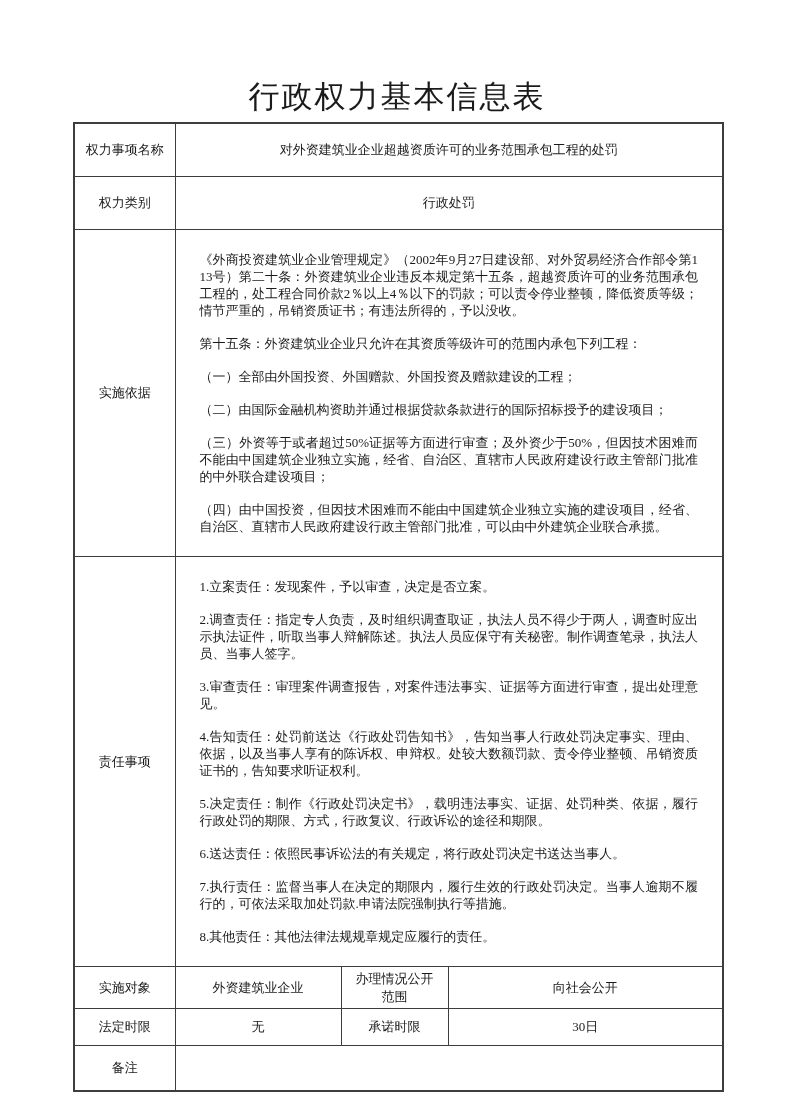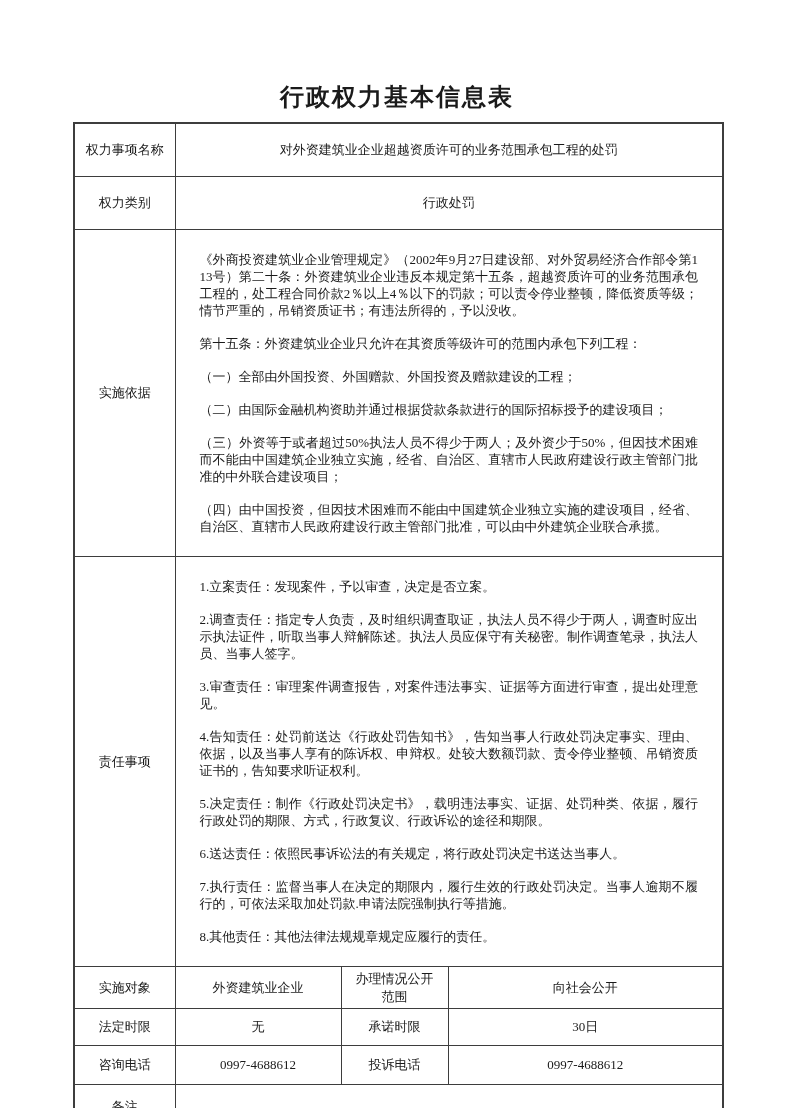--- a/index.html
+++ b/index.html
@@ -7,22 +7,22 @@
     background: #ffffff;
     width: 794px; height: 1108px;
     font-family: "Liberation Serif", "DejaVu Serif", serif;
     color: #1a1a1a;
     overflow: hidden;
   }
   .page { width: 794px; height: 1108px; position: relative; }
   .page-title {
     padding-top: 84px;
     text-align: center;
-    font-size: 24px;
-    font-weight: bold;
+    font-size: 31px;
+    font-weight: normal;
     letter-spacing: 2px;
     line-height: 26px;
   }
   table.form {
     border-collapse: collapse;
     table-layout: fixed;
     width: 649px;
     margin: 12px 0 0 73px;
     border: 2px solid #3d3d3d;
   }
@@ -73,21 +73,21 @@
       <td class="ctr h48" colspan="3">行政处罚</td>
     </tr>
 
     <tr>
       <td class="lbl h227">实施依据</td>
       <td class="txt h227" colspan="3">
         <div class="para">《外商投资建筑业企业管理规定》（2002年9月27日建设部、对外贸易经济合作部令第113号）第二十条：外资建筑业企业违反本规定第十五条，超越资质许可的业务范围承包工程的，处工程合同价款2％以上4％以下的罚款；可以责令停业整顿，降低资质等级；情节严重的，吊销资质证书；有违法所得的，予以没收。</div>
         <div class="para">第十五条：外资建筑业企业只允许在其资质等级许可的范围内承包下列工程：</div>
         <div class="para">（一）全部由外国投资、外国赠款、外国投资及赠款建设的工程；</div>
         <div class="para">（二）由国际金融机构资助并通过根据贷款条款进行的国际招标授予的建设项目；</div>
-        <div class="para">（三）外资等于或者超过50%执法人员不得少于两人；及外资少于50%，但因技术困难而不能由中国建筑企业独立实施，经省、自治区、直辖市人民政府建设行政主管部门批准的中外联合建设项目；</div>
+        <div class="para">（三）外资等于或者超过50%证据等方面进行审查；及外资少于50%，但因技术困难而不能由中国建筑企业独立实施，经省、自治区、直辖市人民政府建设行政主管部门批准的中外联合建设项目；</div>
         <div class="para">（四）由中国投资，但因技术困难而不能由中国建筑企业独立实施的建设项目，经省、自治区、直辖市人民政府建设行政主管部门批准，可以由中外建筑企业联合承揽。</div>
       </td>
     </tr>
 
     <tr>
       <td class="lbl h273">责任事项</td>
       <td class="txt h273" colspan="3">
         <div class="para">1.立案责任：发现案件，予以审查，决定是否立案。</div>
         <div class="para">2.调查责任：指定专人负责，及时组织调查取证，执法人员不得少于两人，调查时应出示执法证件，听取当事人辩解陈述。执法人员应保守有关秘密。制作调查笔录，执法人员、当事人签字。</div>
         <div class="para">3.审查责任：审理案件调查报告，对案件违法事实、证据等方面进行审查，提出处理意见。</div>
@@ -108,26 +108,20 @@
     </tr>
 
 
     <tr>
       <td class="lbl h32">法定时限</td>
       <td class="ctr h32">无</td>
       <td class="lbl h32">承诺时限</td>
       <td class="ctr h32">30日</td>
     </tr>
 
-    <tr>
-      <td class="lbl h34">咨询电话</td>
-      <td class="ctr h34">0997-4688612</td>
-      <td class="lbl h34">投诉电话</td>
-      <td class="ctr h34">0997-4688612</td>
-    </tr>
 
     <tr>
       <td class="lbl h40">备注</td>
       <td class="h40" colspan="3"></td>
     </tr>
 
   </tbody>
     </table>
 </div>
 

